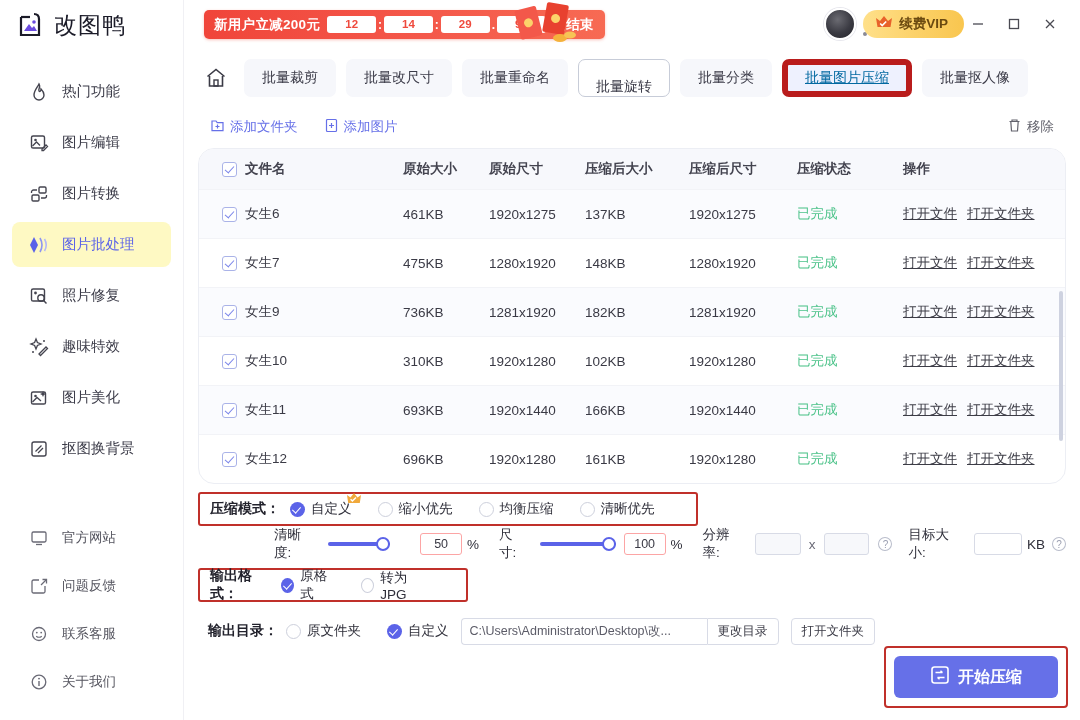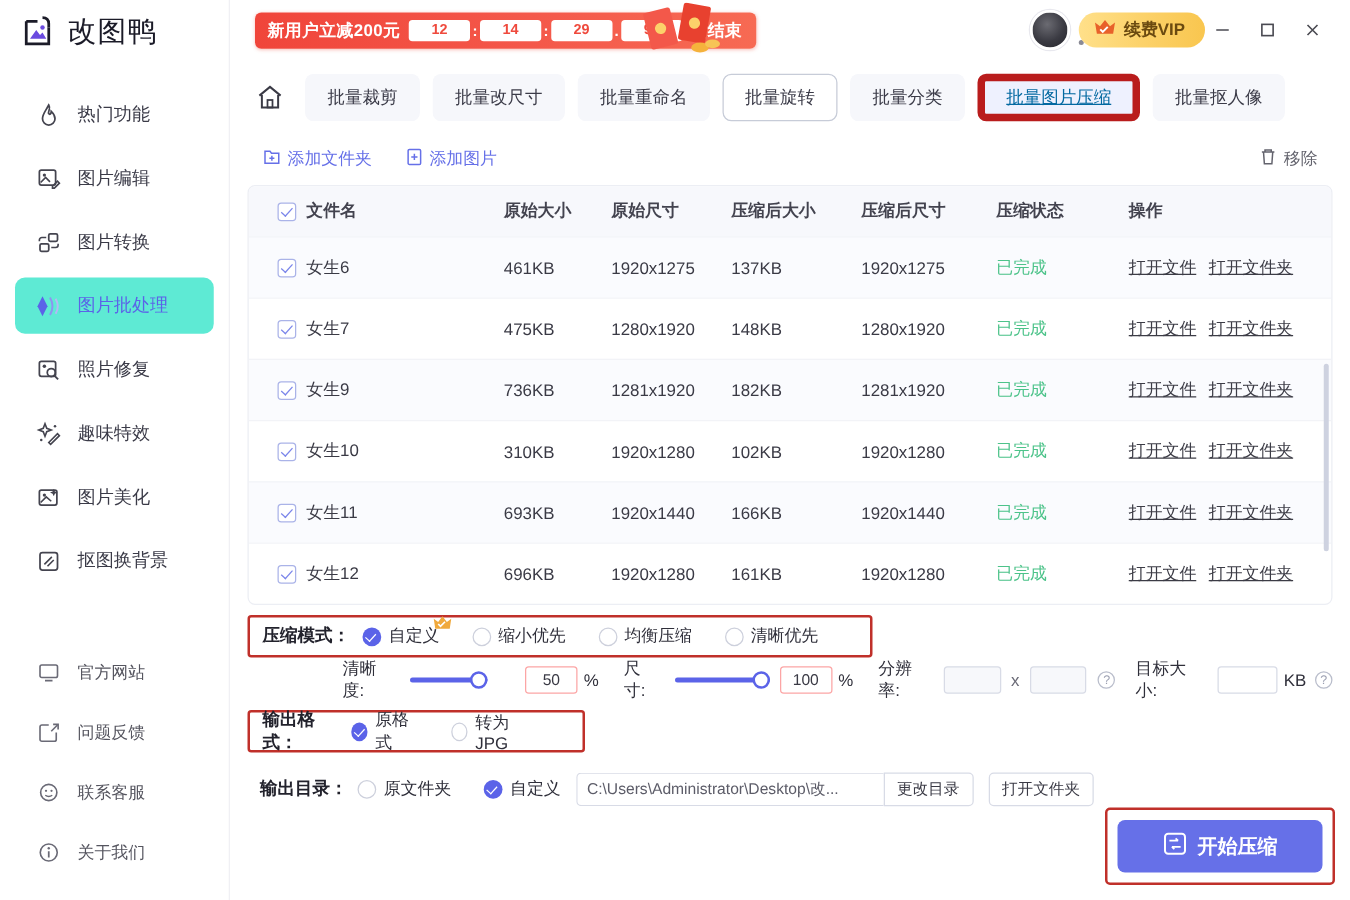--- a/index.html
+++ b/index.html
@@ -20,21 +20,21 @@
   .logo-row { height: 50px; display: flex; align-items: center; padding-left: 16px; gap: 8px; }
   .logo-mark { width: 30px; height: 30px; position: relative; }
   .logo-text { font-size: 23px; font-weight: 400; color: #1b1b28; letter-spacing: 1px; }
   .nav { margin-top: 16px; display: flex; flex-direction: column; }
   .nav-item {
     height: 45px; margin: 3px 12px; border-radius: 8px;
     display: flex; align-items: center; gap: 12px; padding-left: 16px;
     color: #3b3b48; font-size: 14.5px; cursor: pointer;
   }
   .nav-item .ic { width: 22px; height: 22px; display: flex; align-items: center; justify-content: center; }
-  .nav-item.active { background: #5eead4; color: #5b63e8; }
+  .nav-item.active { background: #fef9c3; color: #5b63e8; }
   .nav-bottom { margin-top: auto; padding-bottom: 14px; display: flex; flex-direction: column; }
   .nav-bottom .nav-item { height: 42px; font-size: 13.5px; color: #55555f; }
 
   
   .main { flex: 1; position: relative; background: #ffffff; display: flex; flex-direction: column; }
 
   
   .titlebar { height: 50px; display: flex; align-items: center; position: relative; }
   .promo {
     position: absolute; left: 20px; top: 10px; height: 29px;
@@ -72,30 +72,30 @@
 
   
   .tabs { display: flex; align-items: center; gap: 10px; padding: 4px 0 0 14px; height: 52px; }
   .home-ic { width: 36px; height: 36px; display: flex; align-items: center; justify-content: center; cursor: pointer; }
   .tab {
     height: 38px; padding: 0 17px; border-radius: 7px; background: #f6f7fb;
     display: flex; align-items: center; justify-content: center;
     font-size: 14px; color: #3b3b48; cursor: pointer; border: 1px solid transparent;
     white-space: nowrap;
   }
-  .tab.outlined { background: #ffffff; border: 1px solid #c7ccd8; }
+  .tab.outlined { background: #ffffff; border: 1px solid #c7ccd8; align-items: flex-end; }
   .tab.active { background: #eef1fe; border: 6px solid #b91c1c; color: #0369a1; text-decoration: underline; }
 
   
   .panel { margin: 4px 14px 0 14px; border-radius: 8px; background: #fff; flex: 1; display: flex; flex-direction: column; }
   .tools { height: 42px; display: flex; align-items: center; padding: 0 12px; gap: 26px; }
   .tool { display: flex; align-items: center; gap: 5px; color: #6670e8; font-size: 13.5px; cursor: pointer; }
   .tool.right { margin-left: auto; color: #63636d; }
 
-  .table-wrap { position: relative; border: 1px solid #eceef4; border-radius: 6px; overflow: hidden; }
+  .table-wrap { position: relative; border: 1px solid #eceef4; border-radius: 16px; overflow: hidden; }
   .thead {
     height: 40px; background: #f7f8fc; display: flex; align-items: center;
     font-size: 13.5px; color: #43434f; font-weight: 600;
   }
   .trow { height: 49px; display: flex; align-items: center; font-size: 13.5px; color: #3a3a45; border-top: 1px solid #f2f3f7; }
   .trow.alt { background: #fafbfe; }
   .c-chk { width: 46px; display: flex; justify-content: center; padding-left: 14px; }
   .c-name { width: 158px; }
   .c-size { width: 86px; }
   .c-dim  { width: 96px; }

